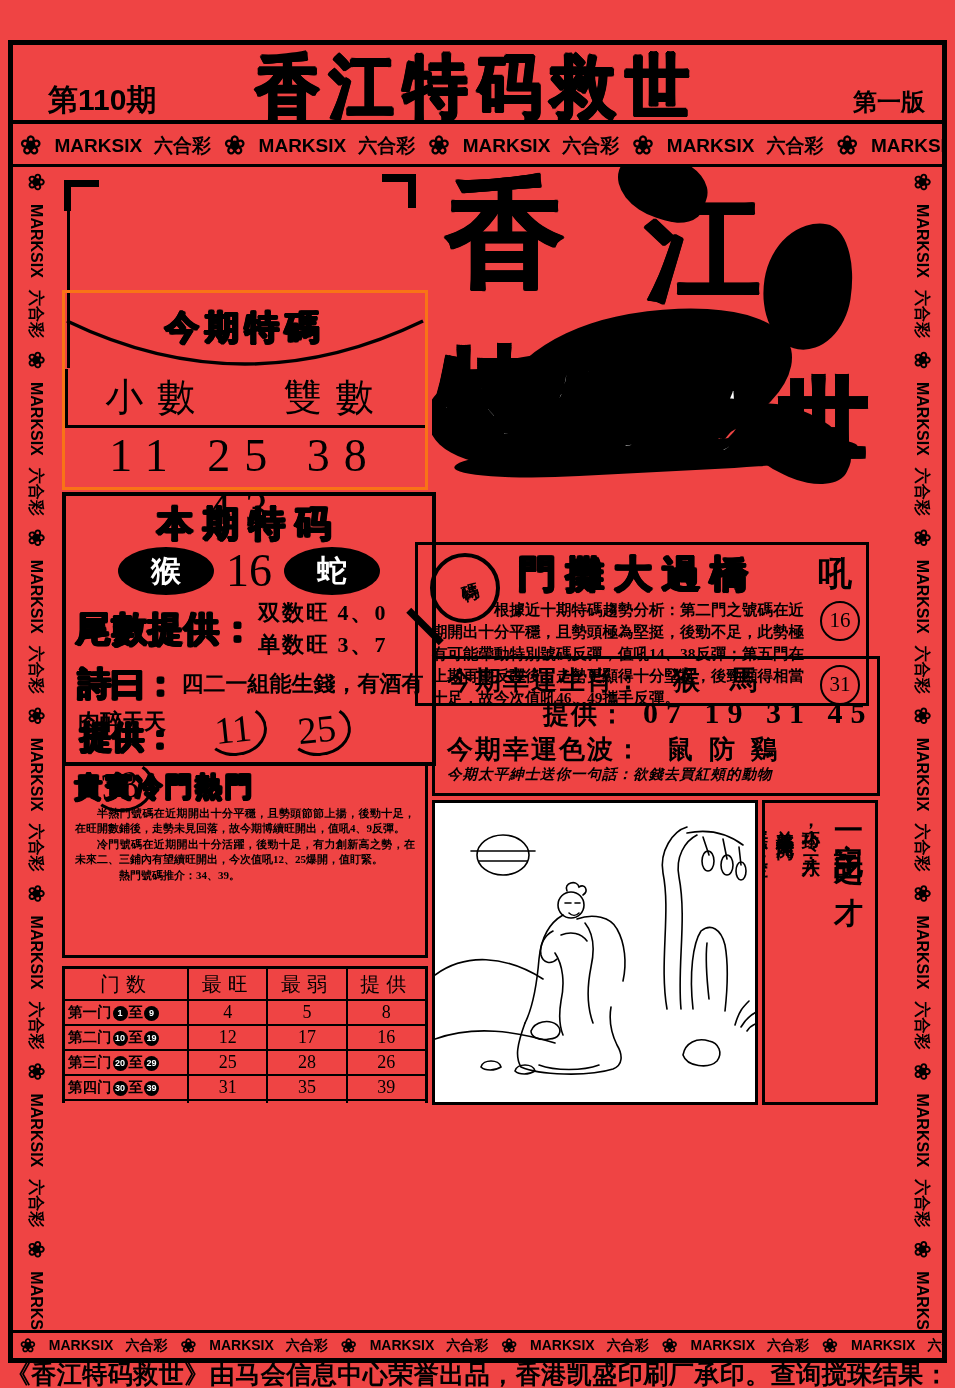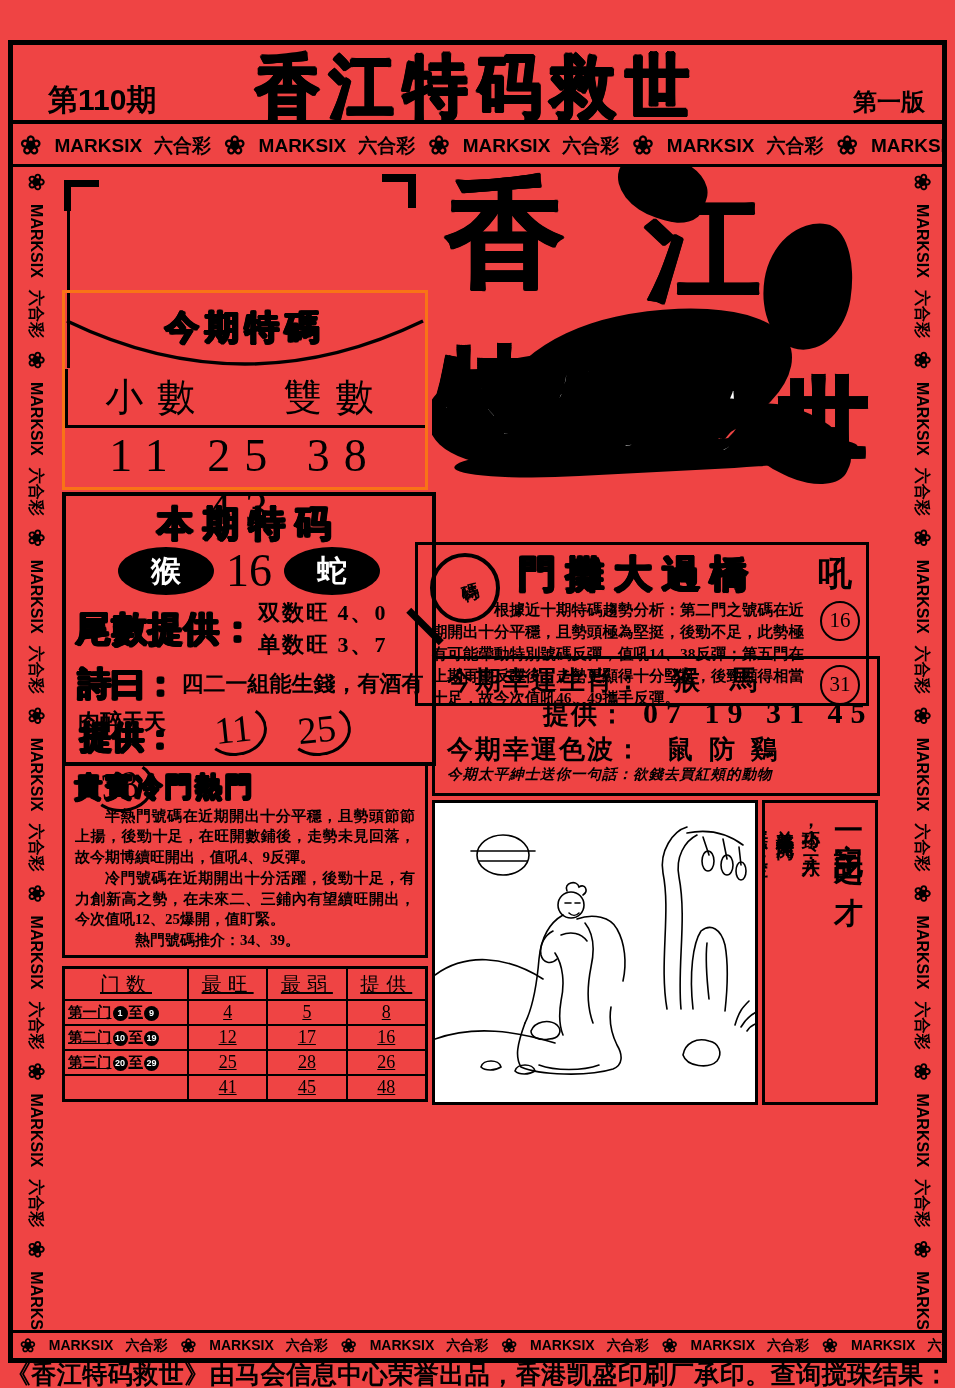--- a/index.html
+++ b/index.html
@@ -68,26 +68,26 @@
   #bq-poem-text{font-size:22px;font-weight:bold;letter-spacing:0;}
   #bq-tips{position:absolute;left:14px;top:208px;width:346px;}
   #bq-tips-label{font-size:32px;font-weight:900;vertical-align:-6px;margin-right:14px;}
   .oval{display:inline-block;margin:0 10px;padding:0 12px 2px 8px;font-size:38px;
       font-family:"Liberation Serif",serif;border:3.5px solid #000;border-radius:50%;
       border-top-color:transparent;border-left-color:transparent;transform:rotate(-6deg);}
   
   #box-cold{position:absolute;left:62px;top:762px;width:366px;height:196px;
       border:3px solid #000;padding:4px 10px 0 10px;box-sizing:border-box;overflow:hidden;}
   #cold-title{font-size:27px;font-weight:900;letter-spacing:3px;}
-  .cold-p{margin:1px 0;font-size:15px;font-weight:bold;line-height:1.36;
+  .cold-p{margin:1px 0;font-size:11px;font-weight:bold;line-height:1.36;
       text-indent:2em;text-align:justify;font-family:"Liberation Serif",serif;}
   .cold-p.rec{text-indent:4em;}
   #cold-song{margin-top:5px;}
   
-  #box-table{position:absolute;left:62px;top:966px;width:366px;height:137px;overflow:hidden;text-decoration:underline;}
+  #box-table{position:absolute;left:62px;top:966px;width:366px;height:137px;overflow:hidden;}
   #gate-table{width:100%;border-collapse:collapse;border:3px solid #000;}
   #gate-table th{font-weight:normal;font-size:20px;font-family:"Liberation Serif",serif;
       border:2px solid #000;height:28px;letter-spacing:6px;}
   #gate-table td{border:2px solid #000;text-align:center;font-size:18px;height:19px;
       font-family:"Liberation Serif",serif;}
   #gate-table td.gate{font-family:"Liberation Sans",sans-serif;font-size:14.5px;
       font-weight:900;text-align:left;padding-left:3px;width:118px;white-space:nowrap;}
   .cnum{display:inline-block;width:15px;height:15px;background:#000;color:#fff;
       border-radius:50%;font-size:9px;line-height:15px;text-align:center;
       font-weight:bold;margin:0 1px;vertical-align:1px;}
@@ -242,20 +242,26 @@
             <td>17</td>
             <td>16</td>
           </tr>
           <tr>
             <td class="gate"><span>第三门</span><span class="cnum">20</span><span>至</span><span class="cnum">29</span></td>
             <td>25</td>
             <td>28</td>
             <td>26</td>
           </tr>
           <tr>
+            <td class="gate"><span>第四门</span><span class="cnum">30</span><span>至</span><span class="cnum">39</span></td>
+            <td>31</td>
+            <td>35</td>
+            <td>39</td>
+          </tr>
+          <tr>
             <td class="gate"></td>
             <td>41</td>
             <td>45</td>
             <td>48</td>
           </tr>
         </tbody>
     </table>
   </div>
 
   <div id="masthead">

